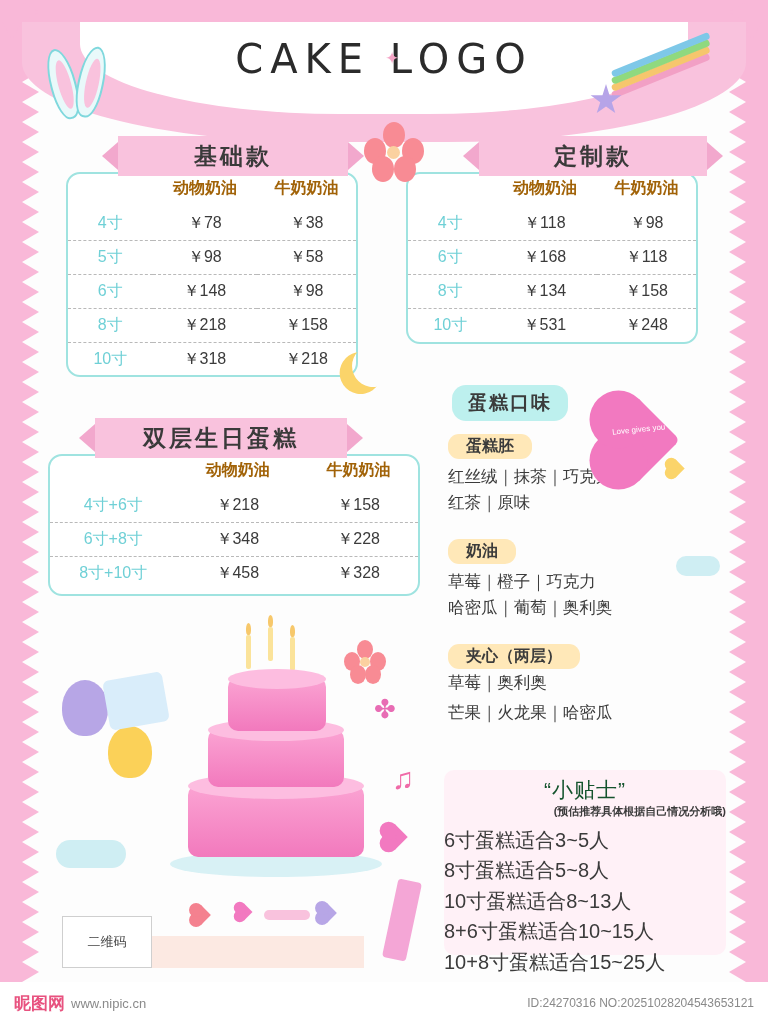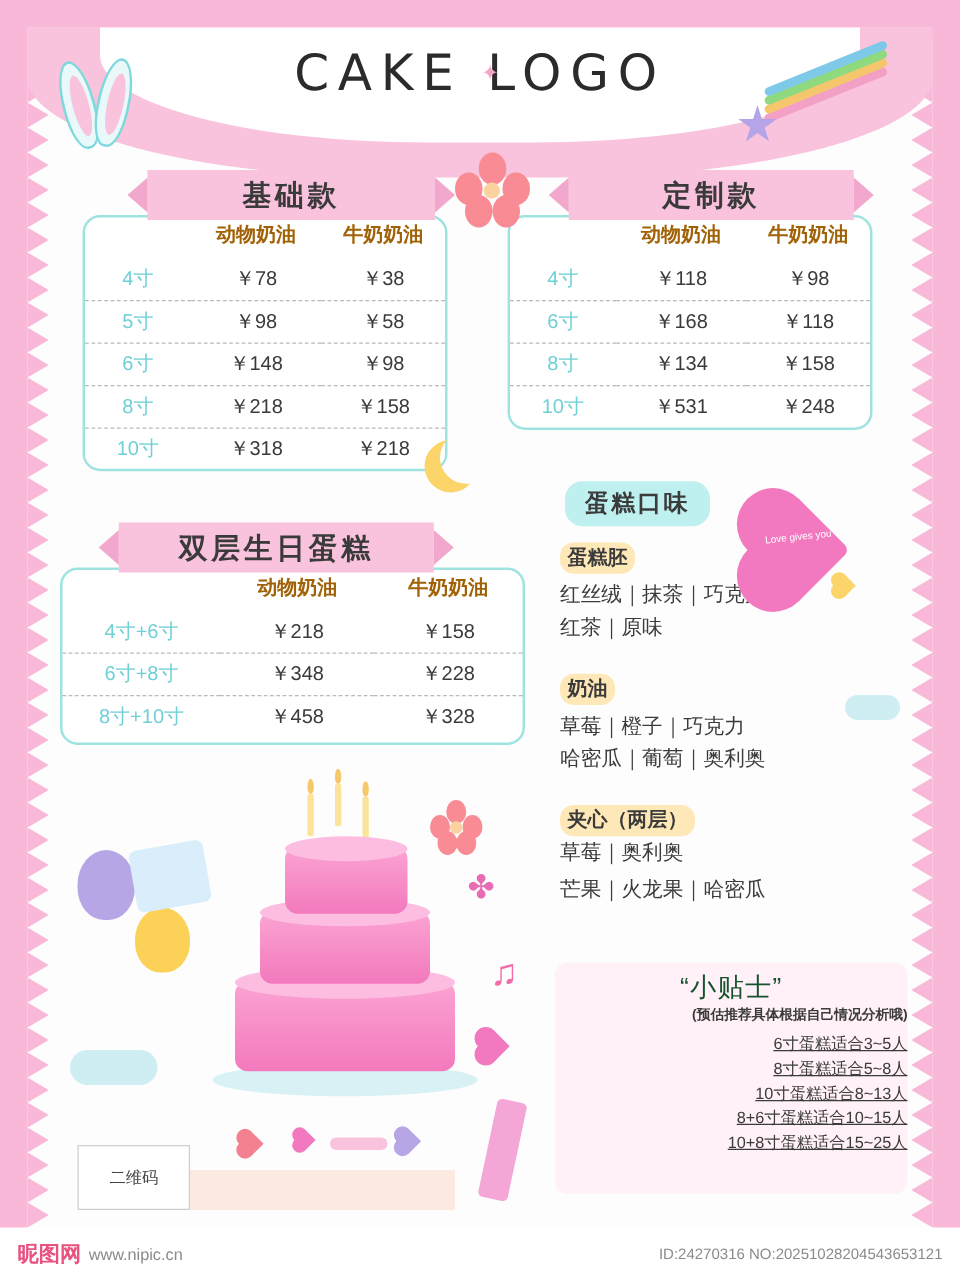--- a/index.html
+++ b/index.html
@@ -187,21 +187,21 @@
     border-radius: 14px;
     padding: 5px 16px;
     font-size: 19px;
     font-weight: bold;
     color: #3b3b3b;
     letter-spacing: 2px;
   }
   .subpill {
     background: #ffe8b8;
     border-radius: 11px;
-    padding: 2px 6px;
+    padding: 2px 18px;
     font-size: 16px;
     font-weight: bold;
     color: #3b3b3b;
     display: inline-block;
   }
   .flavor-line {
     font-size: 16.5px;
     color: #3b3b3b;
     line-height: 1.5;
     margin-top: 5px;
@@ -224,25 +224,24 @@
     padding-top: 6px;
     letter-spacing: 1px;
   }
   .tips-sub {
     text-align: right;
     font-size: 11px;
     color: #3b3b3b;
     font-weight: bold;
   }
   .tips-line {
-    text-align: right;
-    font-size: 13px;
+    text-align: left;
+    font-size: 20px;
     color: #3b3b3b;
     line-height: 1.52;
-    text-decoration: underline;
   }
 
   
   .qr-box {
     position: absolute;
     left: 62px; top: 916px;
     width: 90px; height: 52px;
     border: 1px solid #cfcfcf;
     background: #fff;
     font-size: 13px;
@@ -599,21 +598,21 @@
         </tr>
         <tr>
           <td class="size-cell">10寸</td>
           <td class="price-cell">￥318</td>
           <td class="price-cell">￥218</td>
         </tr>
       </tbody>
     </table>
   </div>
 
-  <div class="ribbon" style="left:455px; top:136px; width:228px;">定制款</div>
+  <div class="ribbon" style="left:479px; top:136px; width:228px;">定制款</div>
   <div class="card" style="left:406px; top:172px; width:292px; height:172px;">
     <table class="price-table">
       <thead>
         <tr>
           <th style="width:86px;"></th>
           <th style="width:106px;">动物奶油</th>
           <th style="width:100px;">牛奶奶油</th>
         </tr>
       </thead>
       <tbody>

